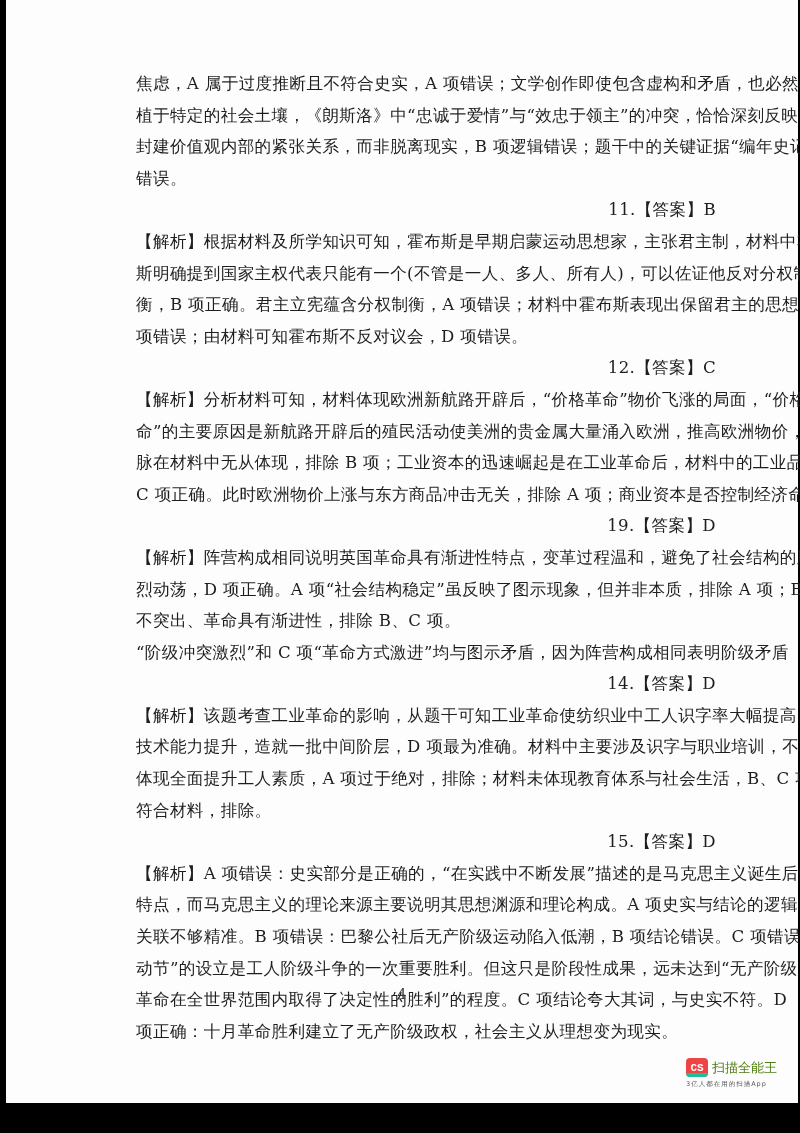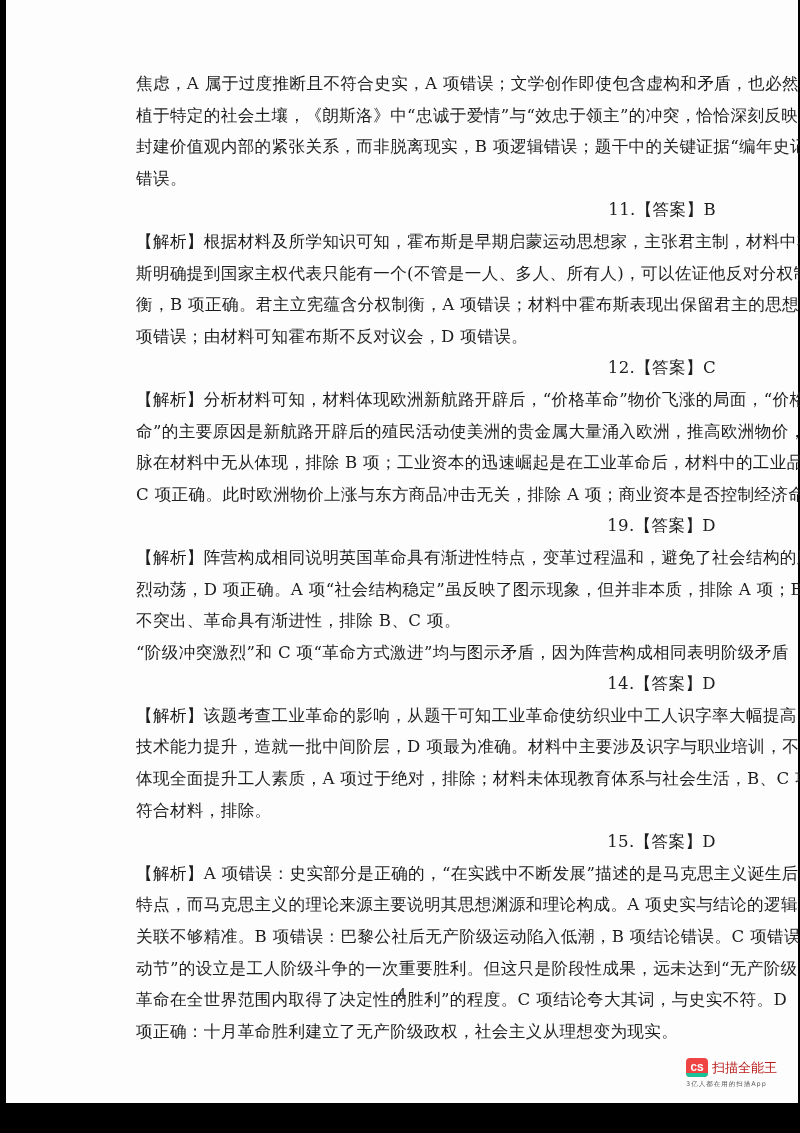--- a/index.html
+++ b/index.html
@@ -27,21 +27,21 @@
   }
   .wm-row { display: flex; align-items: center; gap: 4px; }
   .wm-logo {
     width: 22px; height: 19px; background: #ef4444; border-radius: 4px;
     color: #fff; font-family: Liberation Mono, monospace; font-weight: bold; font-size: 11px;
     display: flex; align-items: center; justify-content: center; position: relative; overflow: hidden;
   }
   .wm-logo::after {
     content: ""; position: absolute; left: 0; right: 0; bottom: 0; height: 4px; background: #19c39a;
   }
-  .wm-title { font-family: "DejaVu Sans", sans-serif; font-size: 13px; color: #b91c1c; }
+  .wm-title { font-family: "DejaVu Sans", sans-serif; font-size: 13px; color: #4d7c0f; }
   .wm-sub { font-family: "DejaVu Sans", sans-serif; font-size: 6.5px; color: #555; letter-spacing: 1px; margin-top: 3px; }
 </style>
 </head>
 <body>
 
 <div class="page">
   <div class="content" id="content">
       <div class="line body">焦虑，A 属于过度推断且不符合史实，A 项错误；文学创作即使包含虚构和矛盾，也必然根</div>
       <div class="line body">植于特定的社会土壤，《朗斯洛》中“忠诚于爱情”与“效忠于领主”的冲突，恰恰深刻反映了</div>
       <div class="line body">封建价值观内部的紧张关系，而非脱离现实，B 项逻辑错误；题干中的关键证据“编年史记</div>

